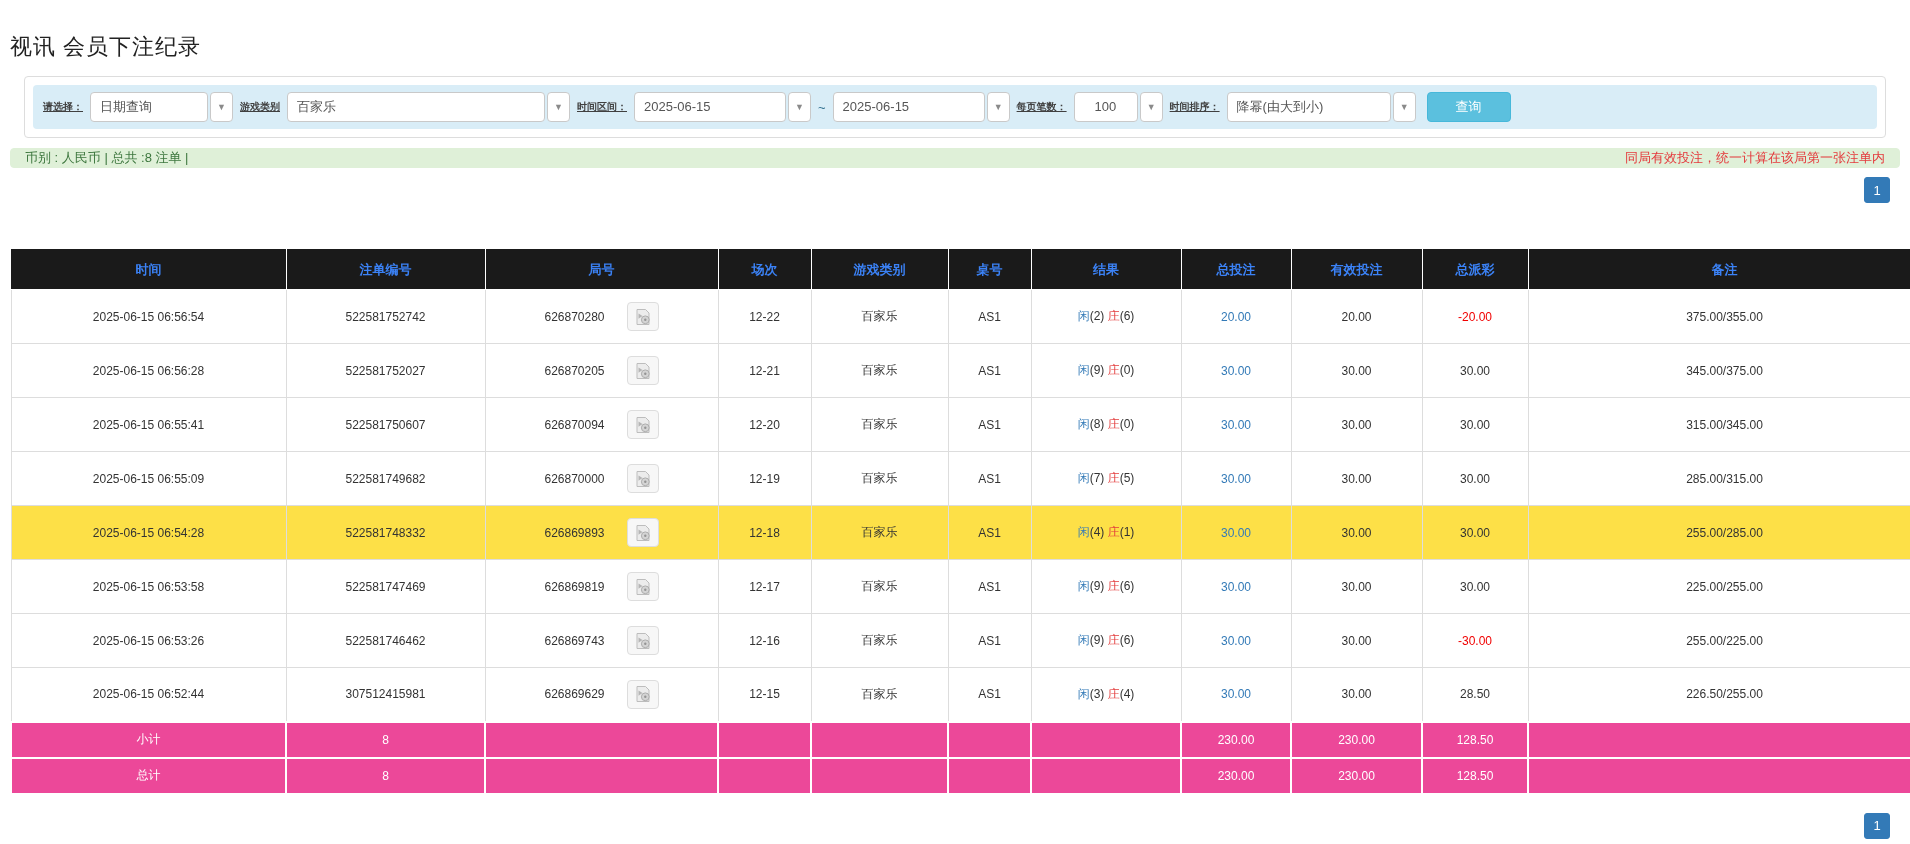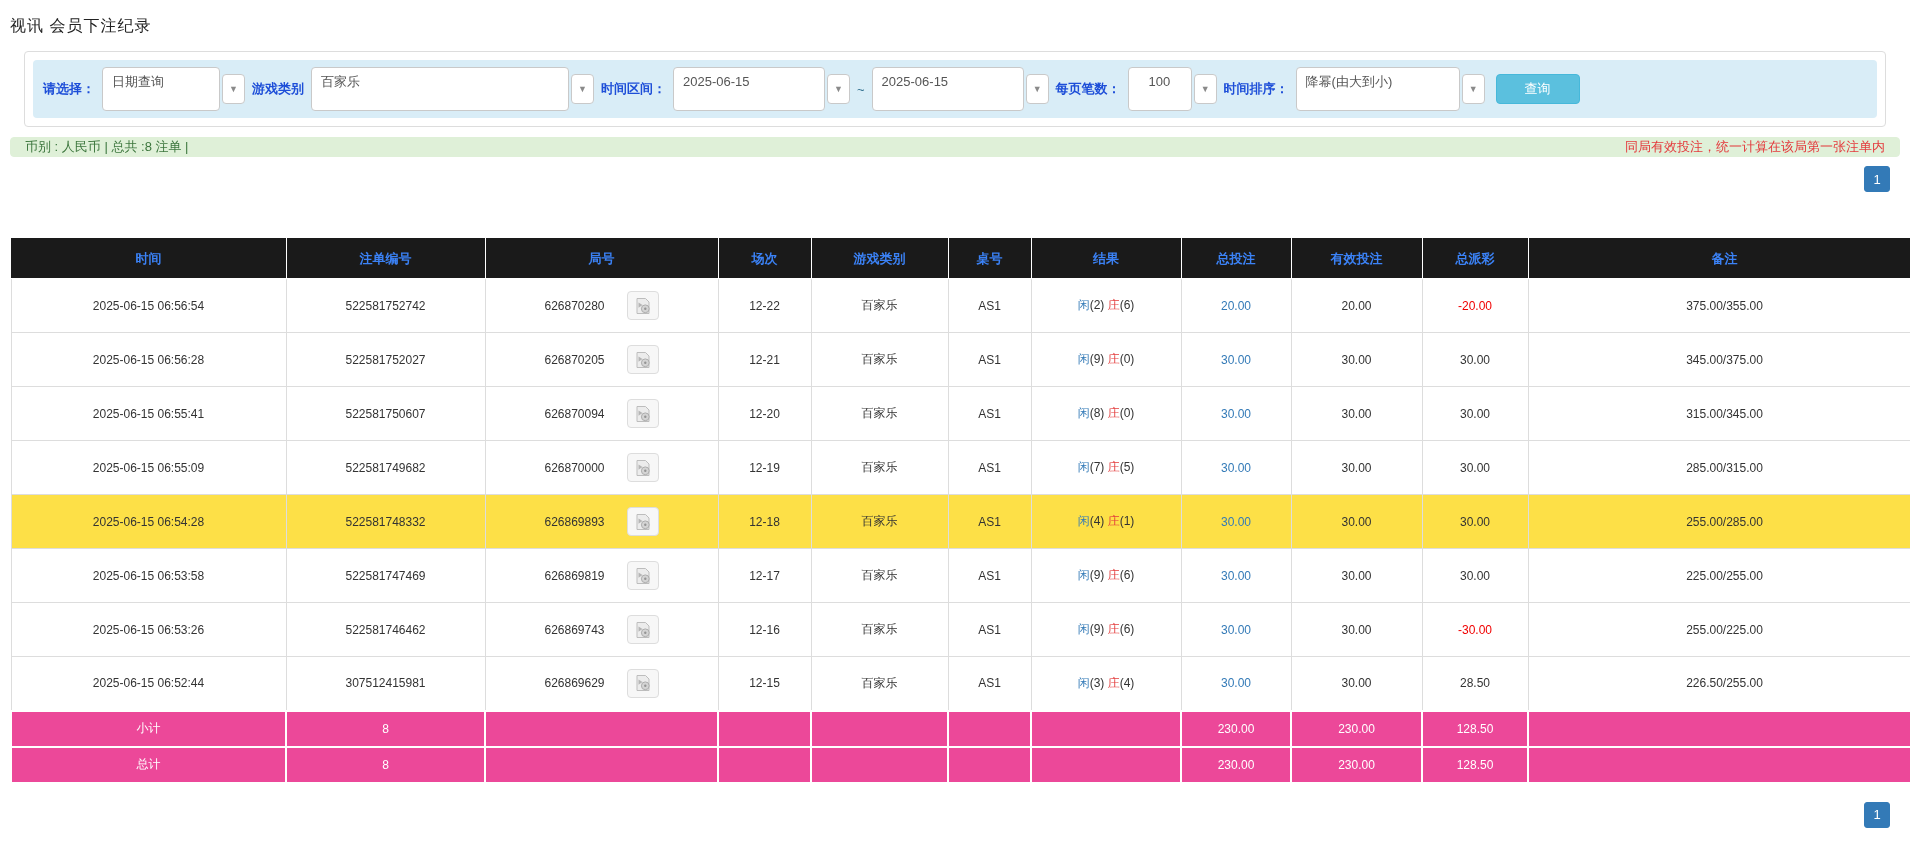--- a/index.html
+++ b/index.html
@@ -1,28 +1,28 @@
 <!DOCTYPE html>
 <html><head>
 <meta charset="utf-8">
 <style>
   * { box-sizing: border-box; margin: 0; padding: 0; }
   html, body { width: 1910px; height: 844px; overflow: hidden; background: #fff;
     font-family: "Liberation Sans", "DejaVu Sans", sans-serif; }
   .page { padding: 8px 10px 0 10px; }
 
   
-  .page-title { font-size: 16px; color: #222; margin: 8px 0 14px 0; font-weight: normal; letter-spacing: 1px; }
+  .page-title { font-size: 22px; color: #222; margin: 24px 0 14px 0; font-weight: normal; letter-spacing: 1px; }
 
   
   .filter-panel { border: 1px solid #ddd; border-radius: 4px; background: #fff; padding: 8px; margin: 0 14px 10px 14px; }
   .filter-bar { background: #d9edf7; border-radius: 4px; padding: 7px 10px; display: flex; align-items: center; gap: 7px; }
-  .f-label { color: #1d4ed8; font-weight: bold; font-size: 13px; white-space: nowrap; }
+  .f-label { color: #404040; font-weight: bold; font-size: 10px; white-space: nowrap; text-decoration: underline; }
   .combo { display: flex; align-items: center; gap: 2px; }
-  .combo-field { background: #fff; border: 1px solid #c9c9c9; border-radius: 4px; height: 44px;
+  .combo-field { background: #fff; border: 1px solid #c9c9c9; border-radius: 4px; height: 30px;
     line-height: 28px; padding: 0 9px; font-size: 13px; color: #555; white-space: nowrap; }
   .combo-arrow { background: #fff; border: 1px solid #c9c9c9; border-radius: 4px; height: 30px; width: 23px;
     display: flex; align-items: center; justify-content: center; color: #8a8a8a; font-size: 9px; cursor: pointer; }
   .w-select { width: 118px; } .w-game { width: 258px; } .w-date { width: 152px; }
   .w-size { width: 64px; padding-left: 20px; } .w-sort { width: 164px; }
   .tilde { color: #31708f; font-size: 13px; }
   .btn-search { background: #5bc0de; border: 1px solid #46b8da; color: #fff; border-radius: 4px;
     font-size: 13px; height: 30px; padding: 0 28px; cursor: pointer; margin-left: 4px; }
 
   

